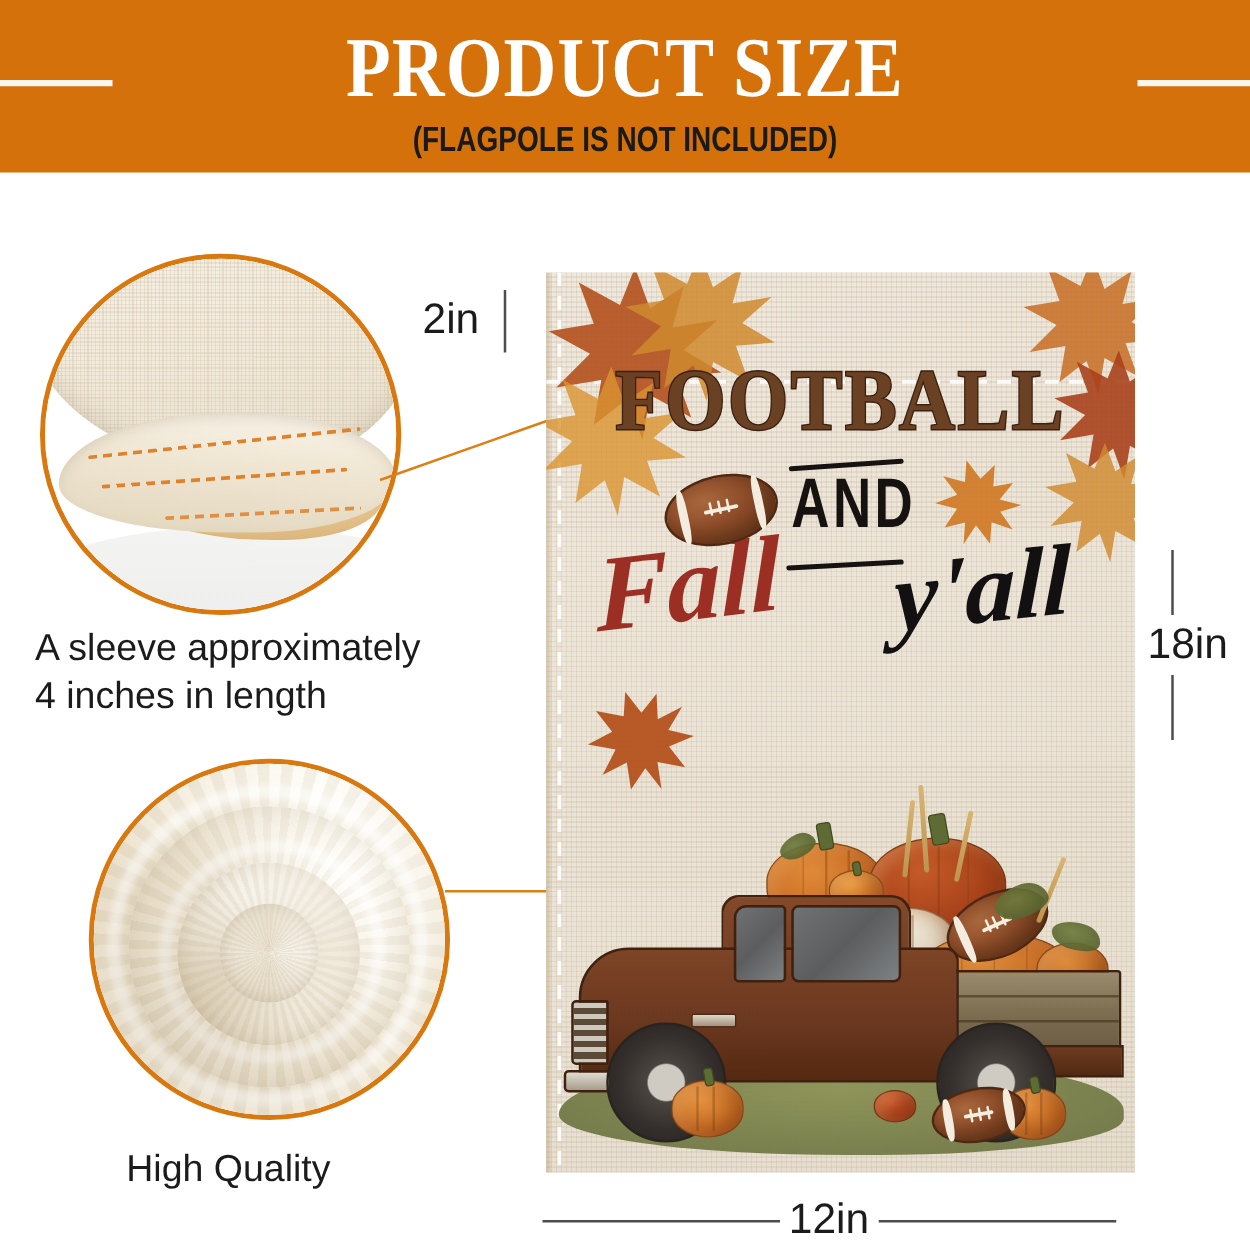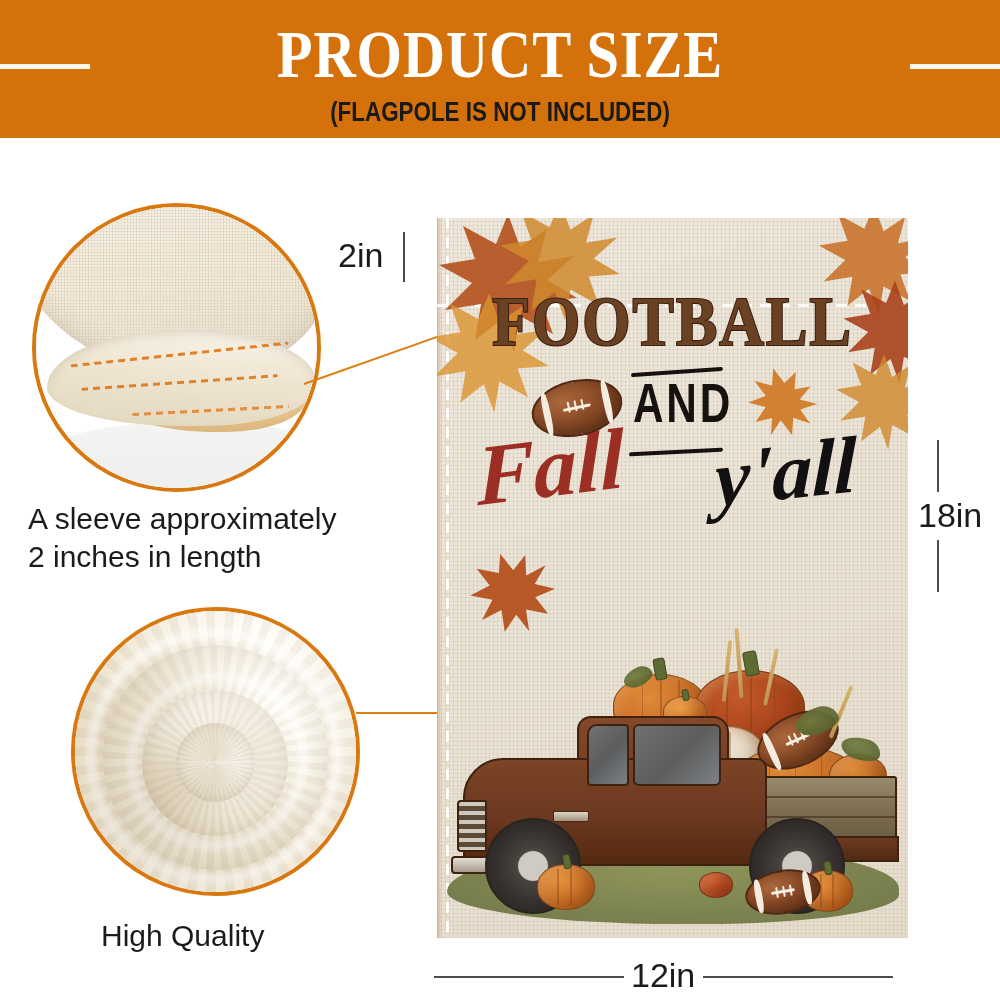--- a/index.html
+++ b/index.html
@@ -426,21 +426,21 @@
     <div class="bg-top"></div>
     <div class="shade-bottom"></div>
     <div class="inner-fold"></div>
     <div class="fold"></div>
     <div class="stitch s1"></div>
     <div class="stitch s2"></div>
     <div class="stitch s3"></div>
   </div>
 </div>
 <div class="caption" id="caption-sleeve">A sleeve approximately
-2 inches in length</div>
+4 inches in length</div>
 
 <div class="detail-circle" id="circle-fabric">
   <div class="fabric-art">
     <div class="swirl l1"></div>
     <div class="swirl l2"></div>
     <div class="swirl l3"></div>
     <div class="swirl l4"></div>
     <div class="ridge r1"></div>
     <div class="ridge r2"></div>
     <div class="shadow-wash"></div>

